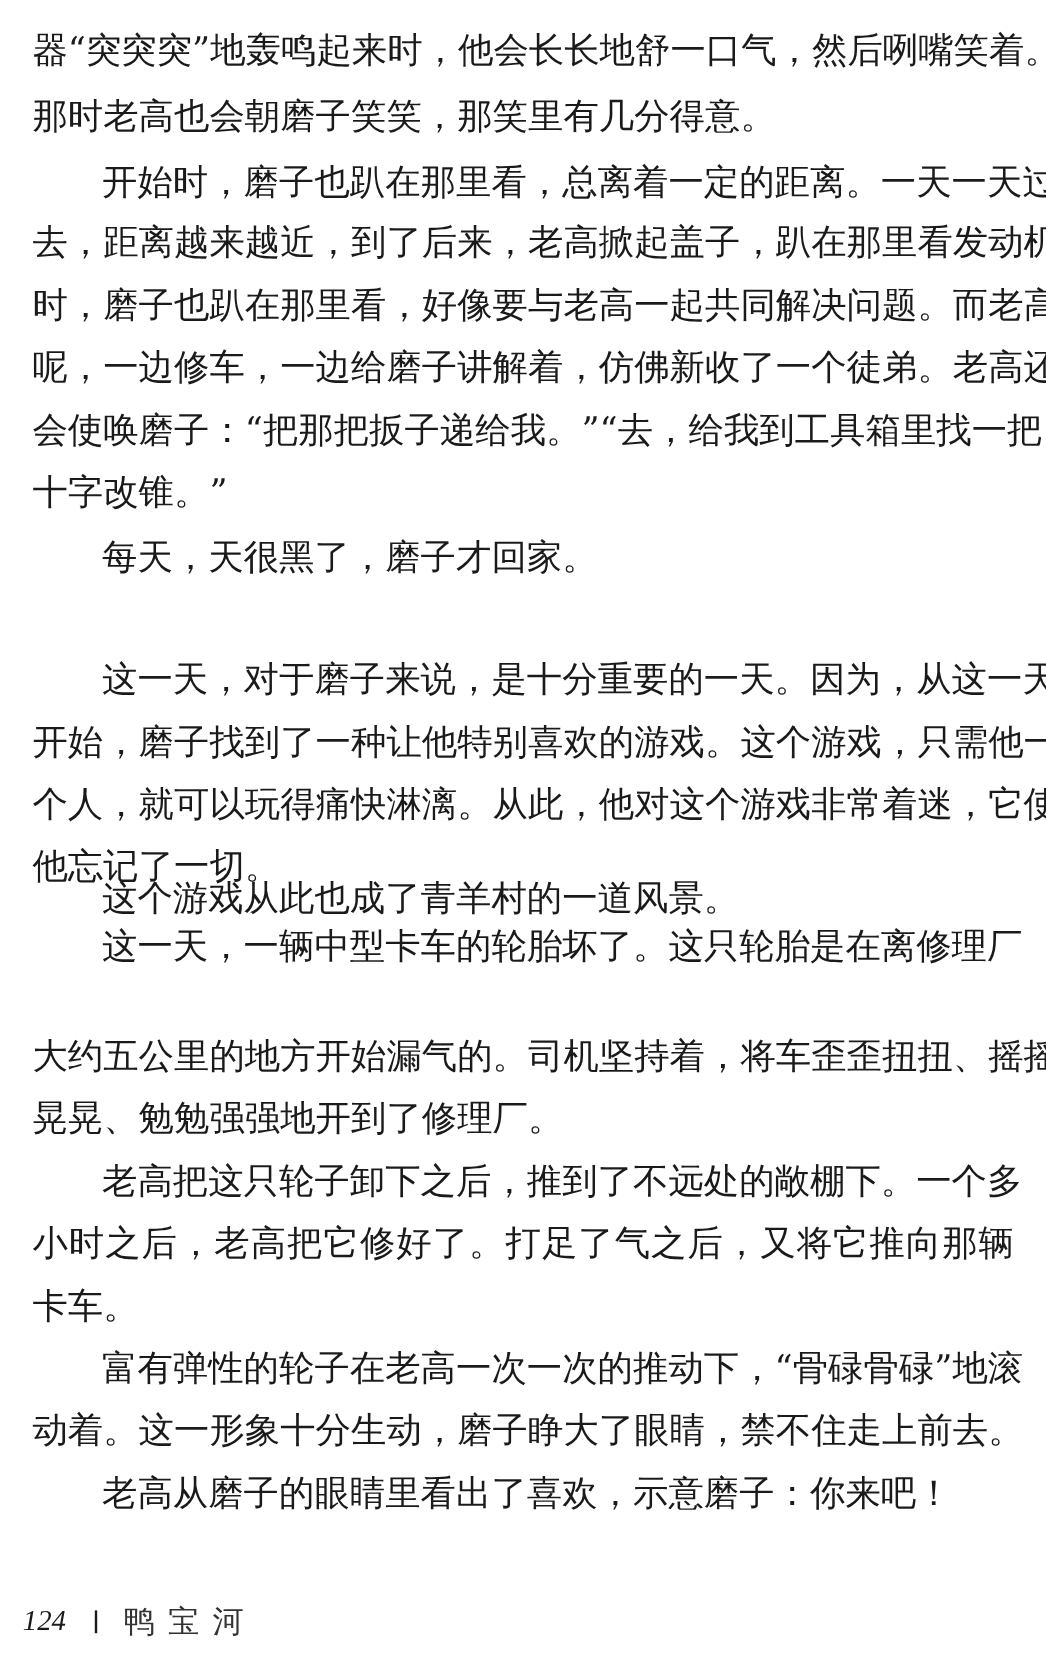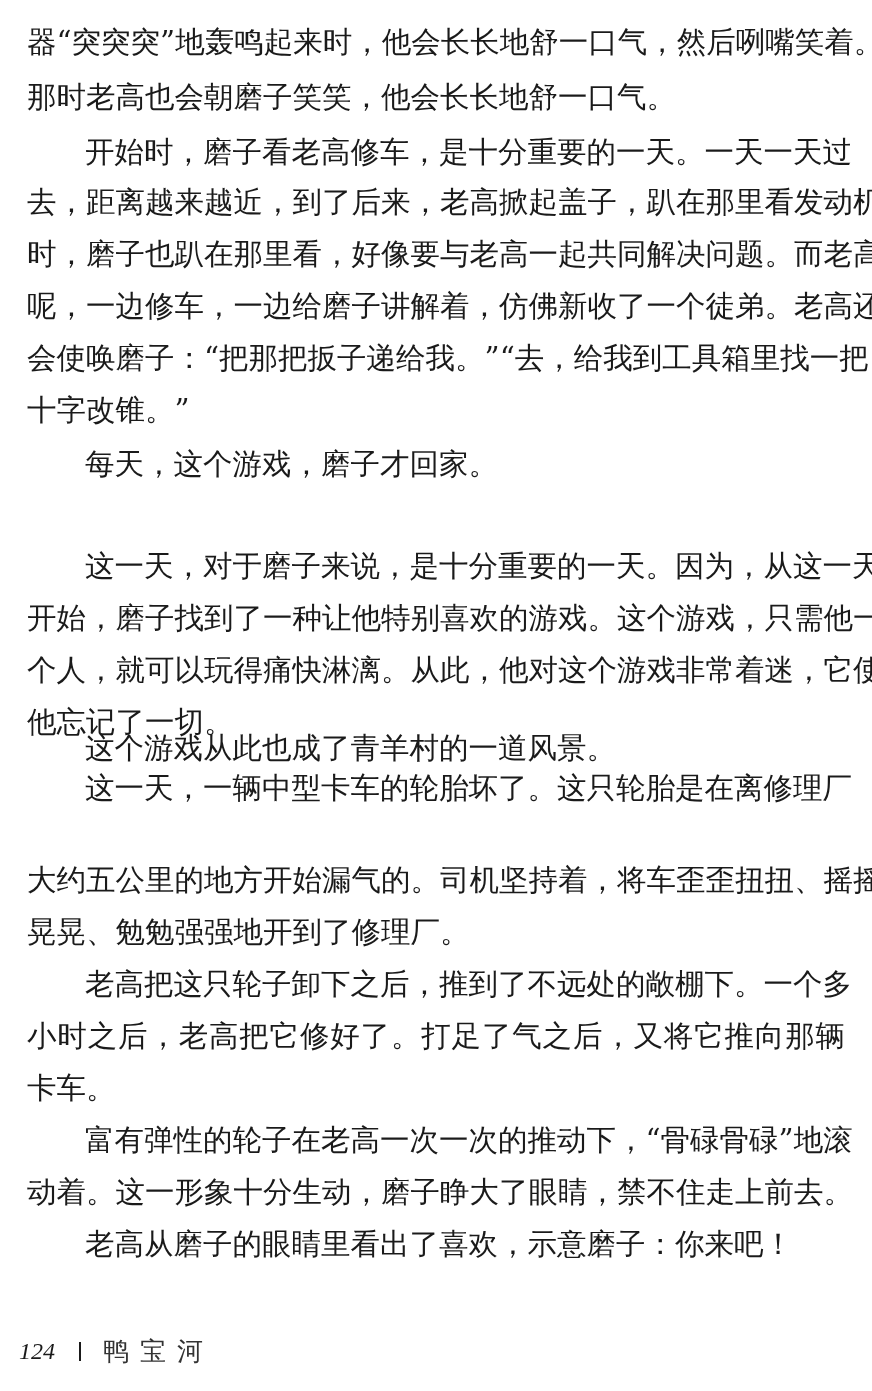--- a/index.html
+++ b/index.html
@@ -68,28 +68,28 @@
     letter-spacing: 11px;
     color: #333333;
   }
 </style>
 </head>
 <body>
 
 <div class="page">
   <div id="text-body">
       <div class="line" style="top: 22px;">器“突突突”地轰鸣起来时，他会长长地舒一口气，然后咧嘴笑着。</div>
-      <div class="line last" style="top: 77px;">那时老高也会朝磨子笑笑，他会长长地舒一口气。</div>
-      <div class="line indent" style="top: 132px;">开始时，磨子看老高修车，是十分重要的一天。一天一天过</div>
+      <div class="line last" style="top: 77px;">那时老高也会朝磨子笑笑，那笑里有几分得意。</div>
+      <div class="line indent" style="top: 132px;">开始时，磨子也趴在那里看，总离着一定的距离。一天一天过</div>
       <div class="line" style="top: 182px;">去，距离越来越近，到了后来，老高掀起盖子，趴在那里看发动机</div>
       <div class="line" style="top: 234px;">时，磨子也趴在那里看，好像要与老高一起共同解决问题。而老高</div>
       <div class="line" style="top: 286px;">呢，一边修车，一边给磨子讲解着，仿佛新收了一个徒弟。老高还</div>
       <div class="line" style="top: 338px;">会使唤磨子：“把那把扳子递给我。”“去，给我到工具箱里找一把</div>
       <div class="line last" style="top: 390px;">十字改锥。”</div>
-      <div class="line indent last" style="top: 444px;">每天，这个游戏，磨子才回家。</div>
+      <div class="line indent last" style="top: 444px;">每天，天很黑了，磨子才回家。</div>
       <div class="line indent" style="top: 546px;">这一天，对于磨子来说，是十分重要的一天。因为，从这一天</div>
       <div class="line" style="top: 598px;">开始，磨子找到了一种让他特别喜欢的游戏。这个游戏，只需他一</div>
       <div class="line" style="top: 650px;">个人，就可以玩得痛快淋漓。从此，他对这个游戏非常着迷，它使</div>
       <div class="line last" style="top: 702px;">他忘记了一切。</div>
       <div class="line indent last" style="top: 728px;">这个游戏从此也成了青羊村的一道风景。</div>
       <div class="line indent" style="top: 768px;">这一天，一辆中型卡车的轮胎坏了。这只轮胎是在离修理厂</div>
       <div class="line" style="top: 860px;">大约五公里的地方开始漏气的。司机坚持着，将车歪歪扭扭、摇摇</div>
       <div class="line last" style="top: 912px;">晃晃、勉勉强强地开到了修理厂。</div>
       <div class="line indent" style="top: 964px;">老高把这只轮子卸下之后，推到了不远处的敞棚下。一个多</div>
       <div class="line" style="top: 1016px;">小时之后，老高把它修好了。打足了气之后，又将它推向那辆</div>

